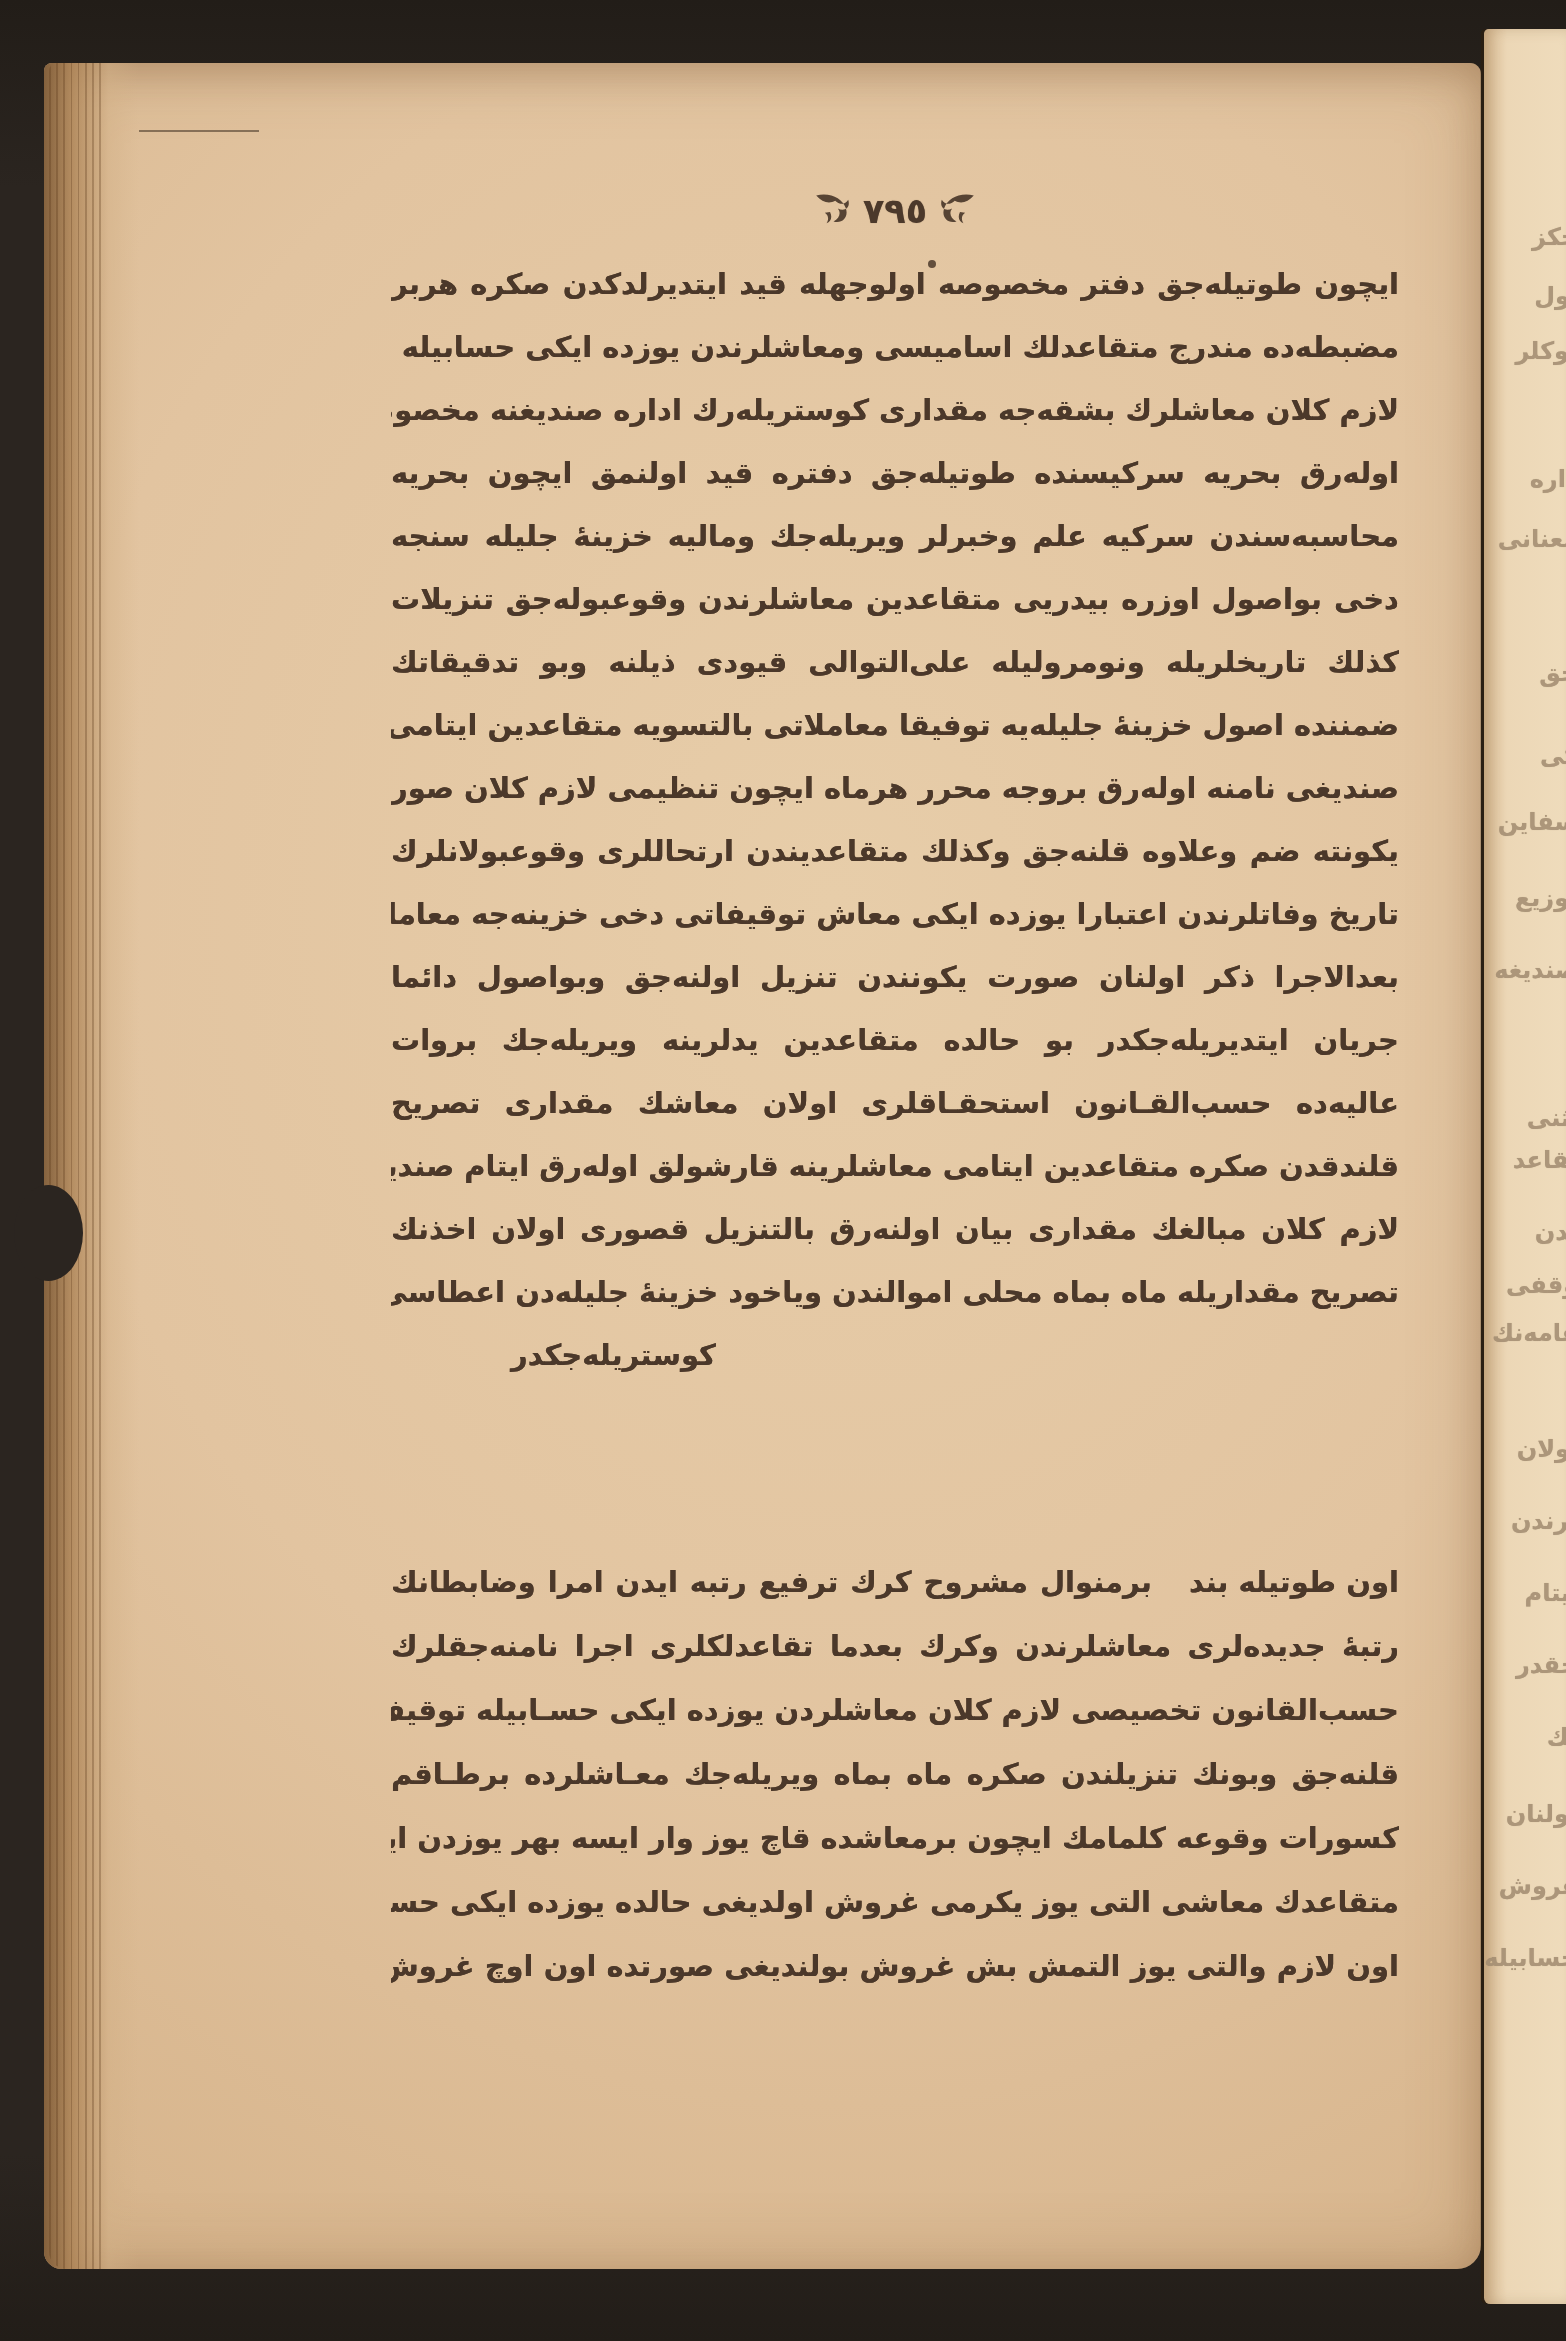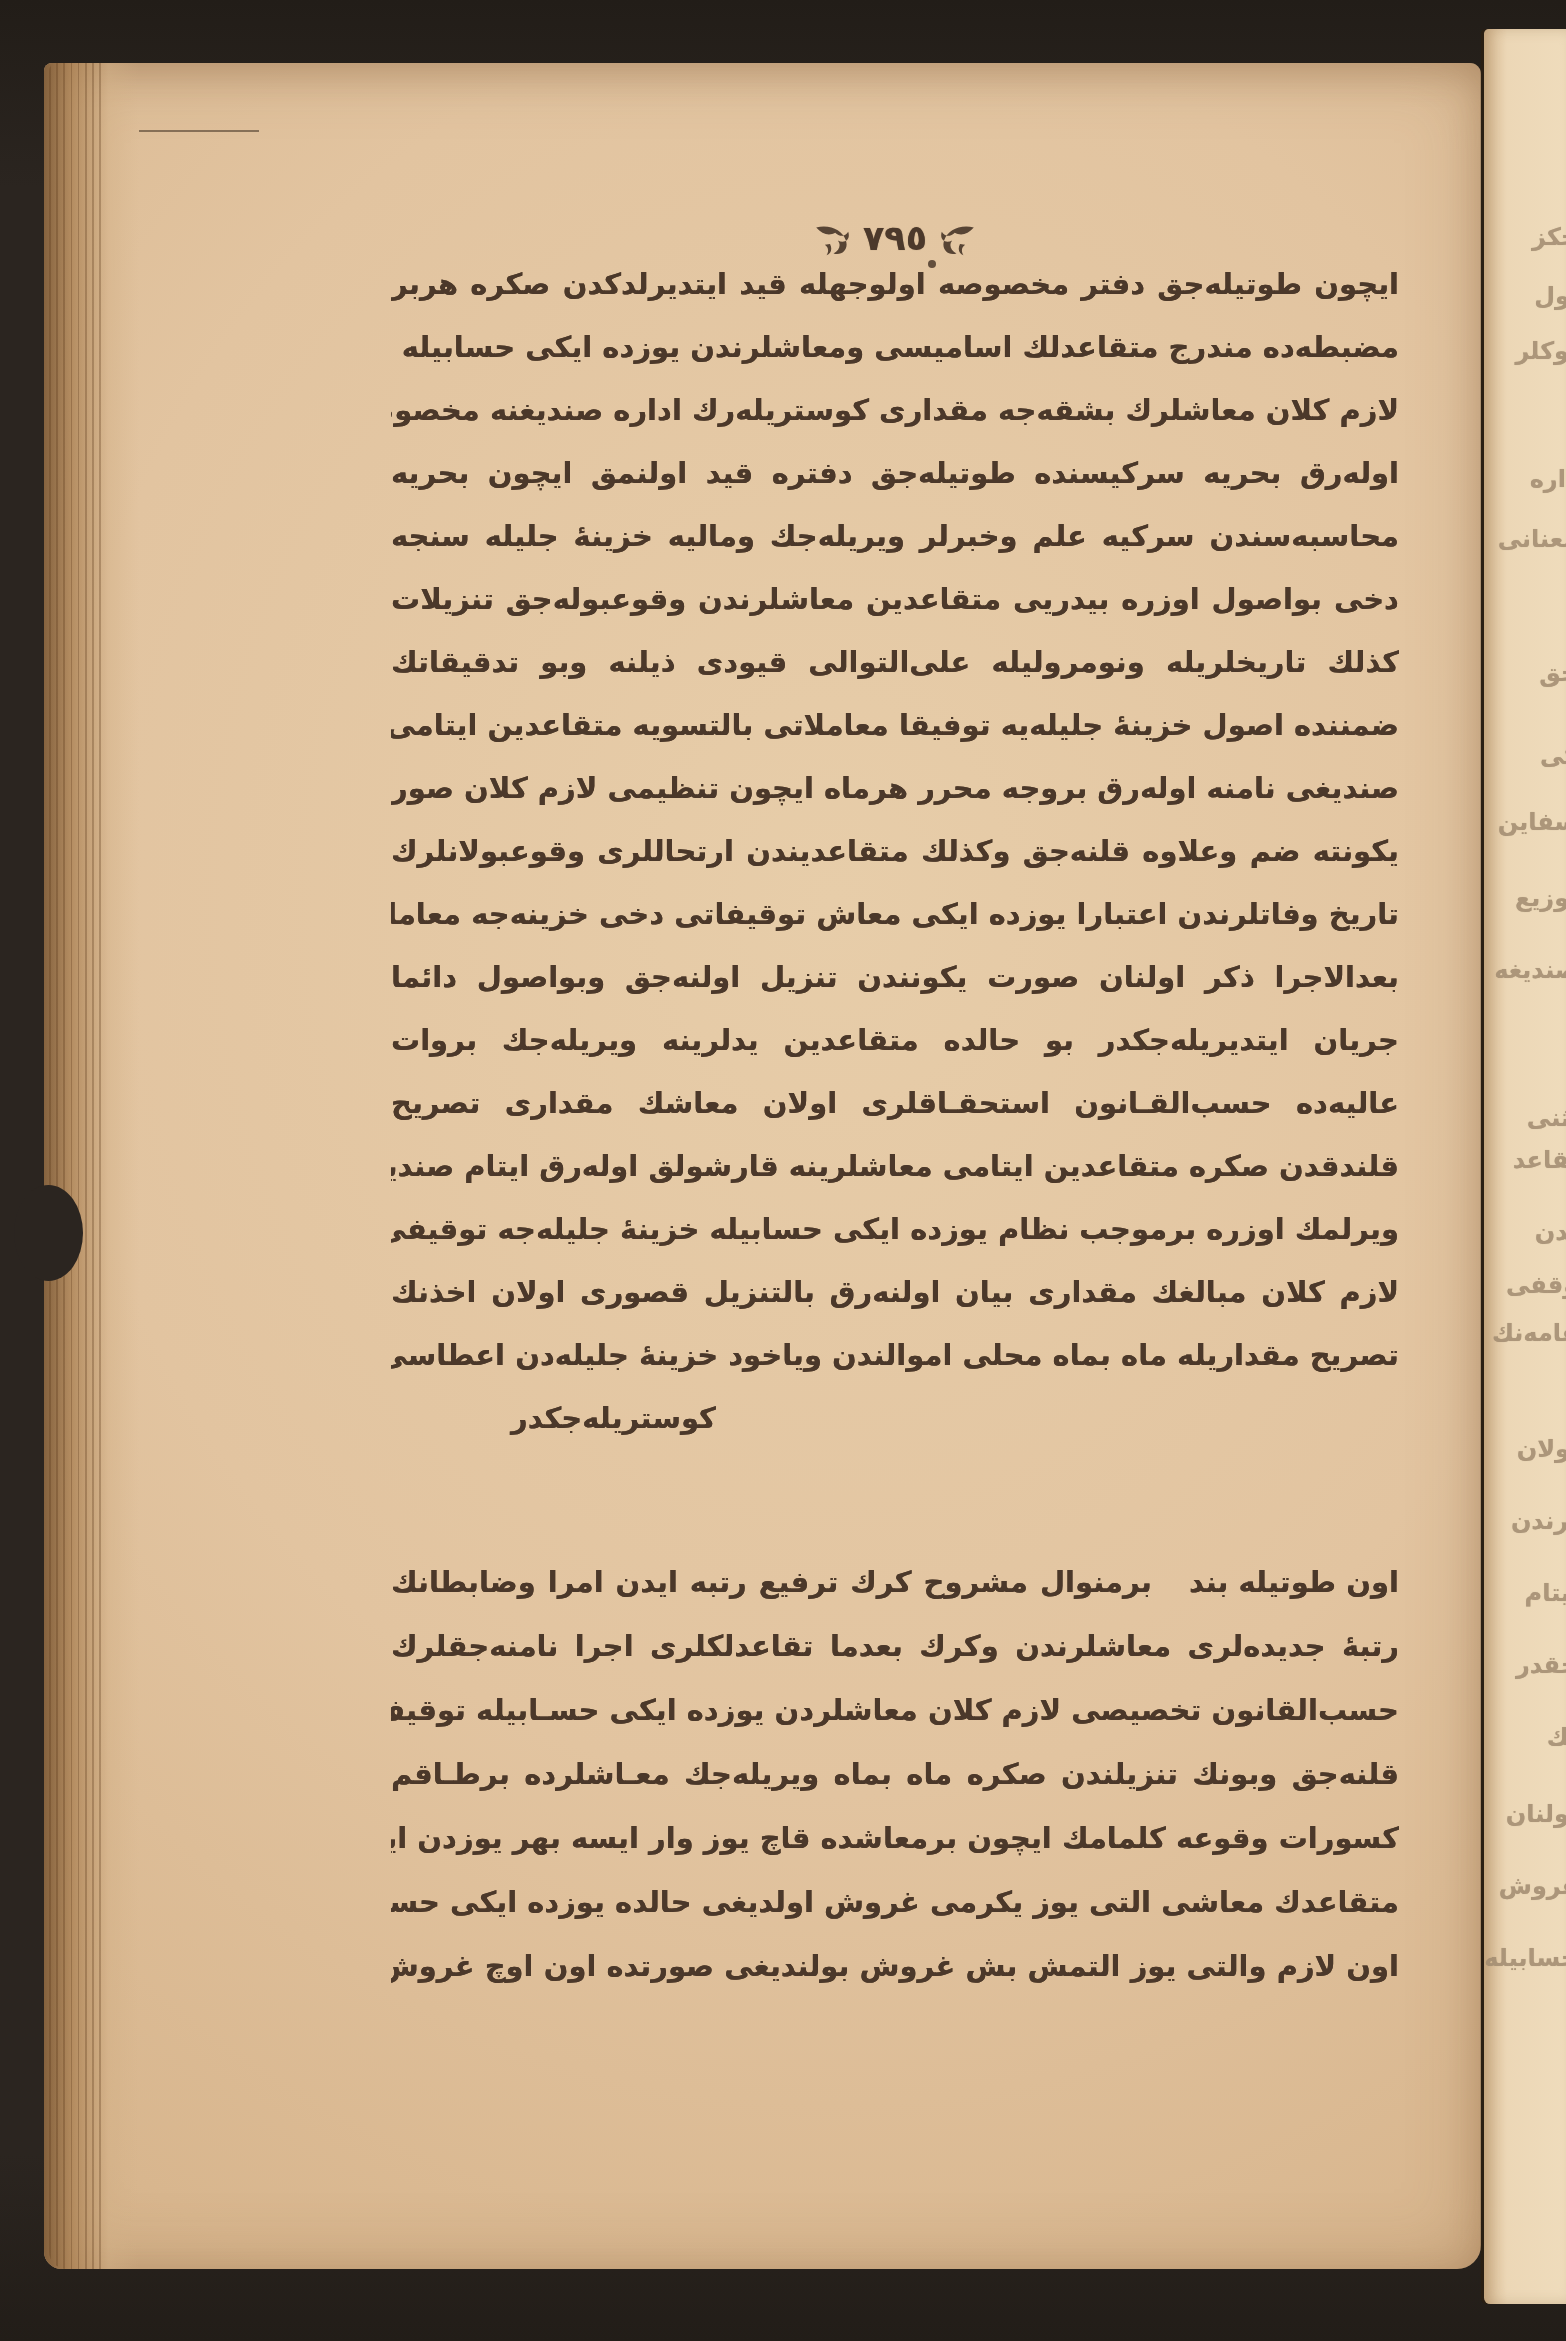--- a/index.html
+++ b/index.html
@@ -37,21 +37,21 @@
     background:#2b2520;border-radius:50%;
   }
   .hairline-mark{
     position:absolute;left:95px;top:67px;width:120px;height:1.6px;
     background:rgba(45,32,20,.5);
   }
 
   
   .header{
     position:absolute;left:386px;top:191px;width:1018px;height:67px;
-    display:flex;align-items:flex-end;justify-content:center;gap:7px;
+    display:flex;align-items:flex-start;justify-content:center;gap:7px;
     direction:rtl;
   }
   .page-number{
     font-size:35px;font-weight:bold;color:#4c392b;
     text-shadow:0 0 0.8px rgba(70,48,30,.6);
     letter-spacing:3.2px;
   }
   .fleuron{width:45px;height:35px;display:block;opacity:.92;}
   .fleuron.flip{transform:scaleX(-1);}
   .ink-speck{
@@ -133,21 +133,20 @@
     <div class="tline">دخى بواصول اوزره بيدريى متقاعدين معاشلرندن وقوعبوله‌جق تنزيلات</div>
     <div class="tline">كذلك تاريخلريله ونومروليله على‌التوالى قيودى ذيلنه وبو تدقيقاتك</div>
     <div class="tline">ضمننده اصول خزينۀ جليله‌يه توفيقا معاملاتى بالتسويه متقاعدين ايتامى</div>
     <div class="tline">صنديغى نامنه اوله‌رق بروجه محرر هرماه ايچون تنظيمى لازم كلان صورت</div>
     <div class="tline">يكونته ضم وعلاوه قلنه‌جق وكذلك متقاعديندن ارتحاللرى وقوعبولانلرك</div>
     <div class="tline">تاريخ وفاتلرندن اعتبارا يوزده ايكى معاش توقيفاتى دخى خزينه‌جه معاملاتى</div>
     <div class="tline">بعدالاجرا ذكر اولنان صورت يكونندن تنزيل اولنه‌جق وبواصول دائما</div>
     <div class="tline">جريان ايتديريله‌جكدر بو حالده متقاعدين يدلرينه ويريله‌جك بروات</div>
     <div class="tline">عاليه‌ده حسب‌القـانون استحقـاقلرى اولان معاشك مقدارى تصريح</div>
     <div class="tline">قلندقدن صكره متقاعدين ايتامى معاشلرينه قارشولق اوله‌رق ايتام صنديغنه</div>
-    <div class="tline">ويرلمك اوزره برموجب نظام يوزده ايكى حسابيله خزينۀ جليله‌جه توقيفى</div>
     <div class="tline">لازم كلان مبالغك مقدارى بيان اولنه‌رق بالتنزيل قصورى اولان اخذنك</div>
     <div class="tline">تصريح مقداريله ماه بماه محلى اموالندن وياخود خزينۀ جليله‌دن اعطاسى</div>
     <div class="tline short-left">كوستريله‌جكدر</div>
   </div>
 
   <div class="textblock p2">
     <div class="clause-line">
       <span class="clause-heading">اون طوتيله بند</span>
       <span class="clause-rest">برمنوال مشروح كرك ترفيع رتبه ايدن امرا وضابطانك</span>
     </div>

